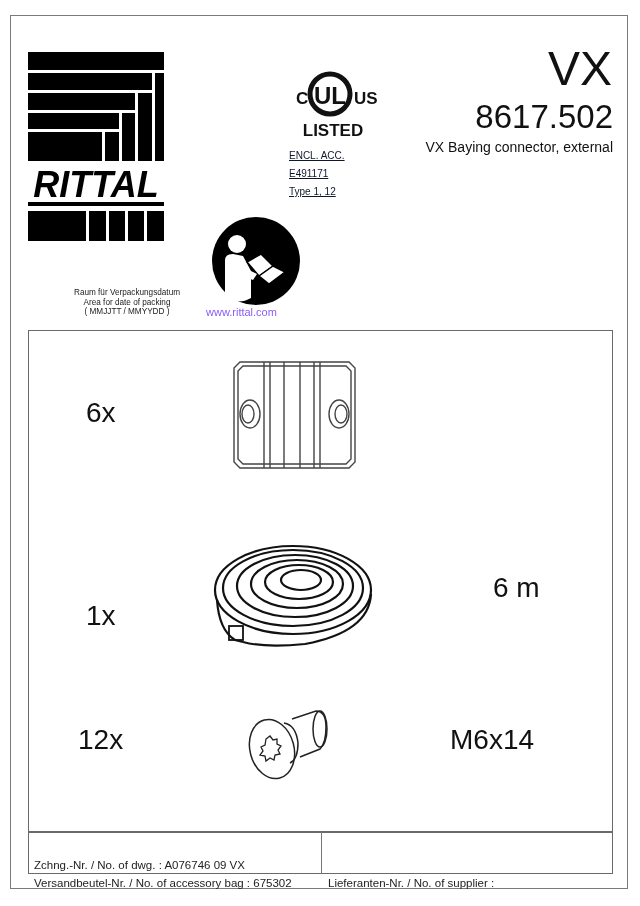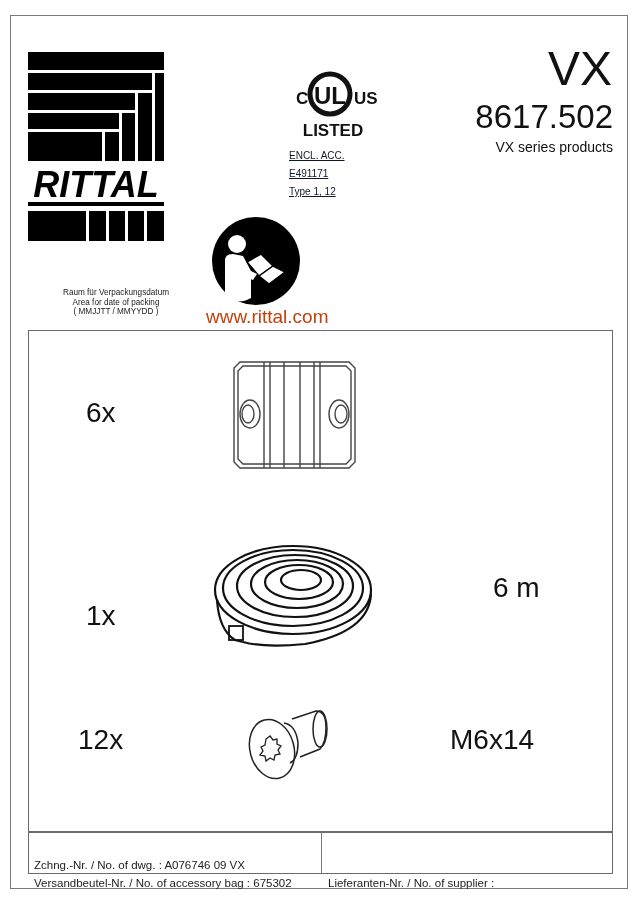--- a/index.html
+++ b/index.html
@@ -37,21 +37,21 @@
     <rect x="77" y="80" width="14" height="29" fill="#000"></rect>
   <text x="68" y="145" text-anchor="middle" font-family="Liberation Sans, sans-serif" font-weight="bold" font-style="italic" font-size="36" fill="#000">RITTAL</text>
   <rect x="0" y="150" width="136" height="4" fill="#000"></rect>
   <rect x="0" y="159" width="58" height="30" fill="#000"></rect>
   <rect x="61" y="159" width="17" height="30" fill="#000"></rect>
   <rect x="81" y="159" width="16" height="30" fill="#000"></rect>
   <rect x="100" y="159" width="16" height="30" fill="#000"></rect>
   <rect x="119" y="159" width="17" height="30" fill="#000"></rect>
 </svg>
 
-<div class="abs small" style="left:41px;top:288px;width:150px">
+<div class="abs small" style="left:52px;top:288px;width:150px">
   <div>Raum für Verpackungsdatum</div>
   <div>Area for date of packing</div>
   <div>( MMJJTT / MMYYDD )</div>
 </div>
 
 <svg class="abs" style="left:288px;top:60px" width="104" height="80" viewBox="0 0 104 80">
   <text x="8" y="44" font-family="Liberation Sans, sans-serif" font-weight="bold" font-size="17" fill="#111">C</text>
   <circle cx="42" cy="34" r="20" fill="none" stroke="#111" stroke-width="5"></circle>
   <text x="42" y="44" text-anchor="middle" font-family="Liberation Sans, sans-serif" font-weight="bold" font-size="24" fill="#111">UL</text>
   <text x="66" y="44" font-family="Liberation Sans, sans-serif" font-weight="bold" font-size="17" fill="#111">US</text>
@@ -65,26 +65,26 @@
 </div>
 
 <svg class="abs" style="left:211px;top:216px" width="90" height="90" viewBox="0 0 90 90">
   <circle cx="45" cy="45" r="44" fill="#000"></circle>
   <circle cx="26" cy="28" r="9" fill="#fff"></circle>
   <path d="M14 44 Q14 38 22 38 L32 40 L40 55 L40 82 Q30 88 18 84 L14 84 Z" fill="#fff"></path>
   <path d="M36 46 L50 38 L62 50 L48 60 Z" fill="#fff" stroke="#000" stroke-width="1.5"></path>
   <path d="M48 60 L62 50 L74 56 L58 68 Z" fill="#fff" stroke="#000" stroke-width="1.5"></path>
   <path d="M34 52 L46 58 L42 64 L32 60 Z" fill="#fff"></path>
 </svg>
-<div class="abs" style="left:206px;top:306px;font-size:19px;color:#c2410c">www.rittal.com</div>
+<div class="abs" style="left:206px;top:306px;font-size:11px;color:#8b5cf6">www.rittal.com</div>
 
 <div class="abs vx">VX</div>
 <div class="abs pn">8617.502</div>
 <div class="abs desc">
-  <div>VX series products</div>
+  <div>VX Baying connector, external</div>
 </div>
 
 <div class="abs inner"></div>
 
 <div class="abs qty" style="left:86px;top:397px">6x</div>
 <svg class="abs" style="left:232px;top:360px" width="125" height="110" viewBox="0 0 125 110">
   <g fill="none" stroke="#444" stroke-width="1.4">
     <path d="M8 2 L117 2 L123 8 L123 102 L117 108 L8 108 L2 102 L2 8 Z"></path>
     <path d="M11 6 L114 6 L119 11 L119 99 L114 104 L11 104 L6 99 L6 11 Z"></path>
     <line x1="32" y1="2" x2="32" y2="108"></line>

